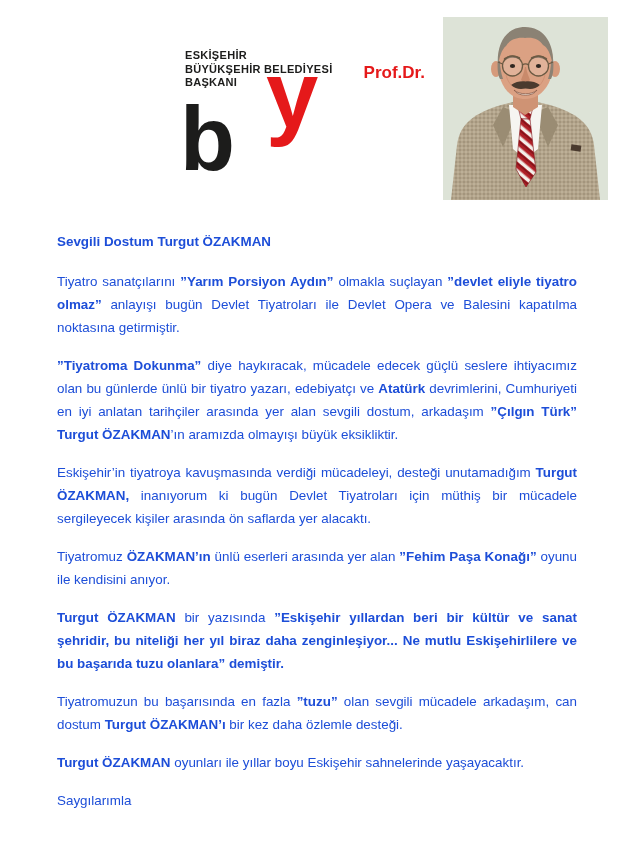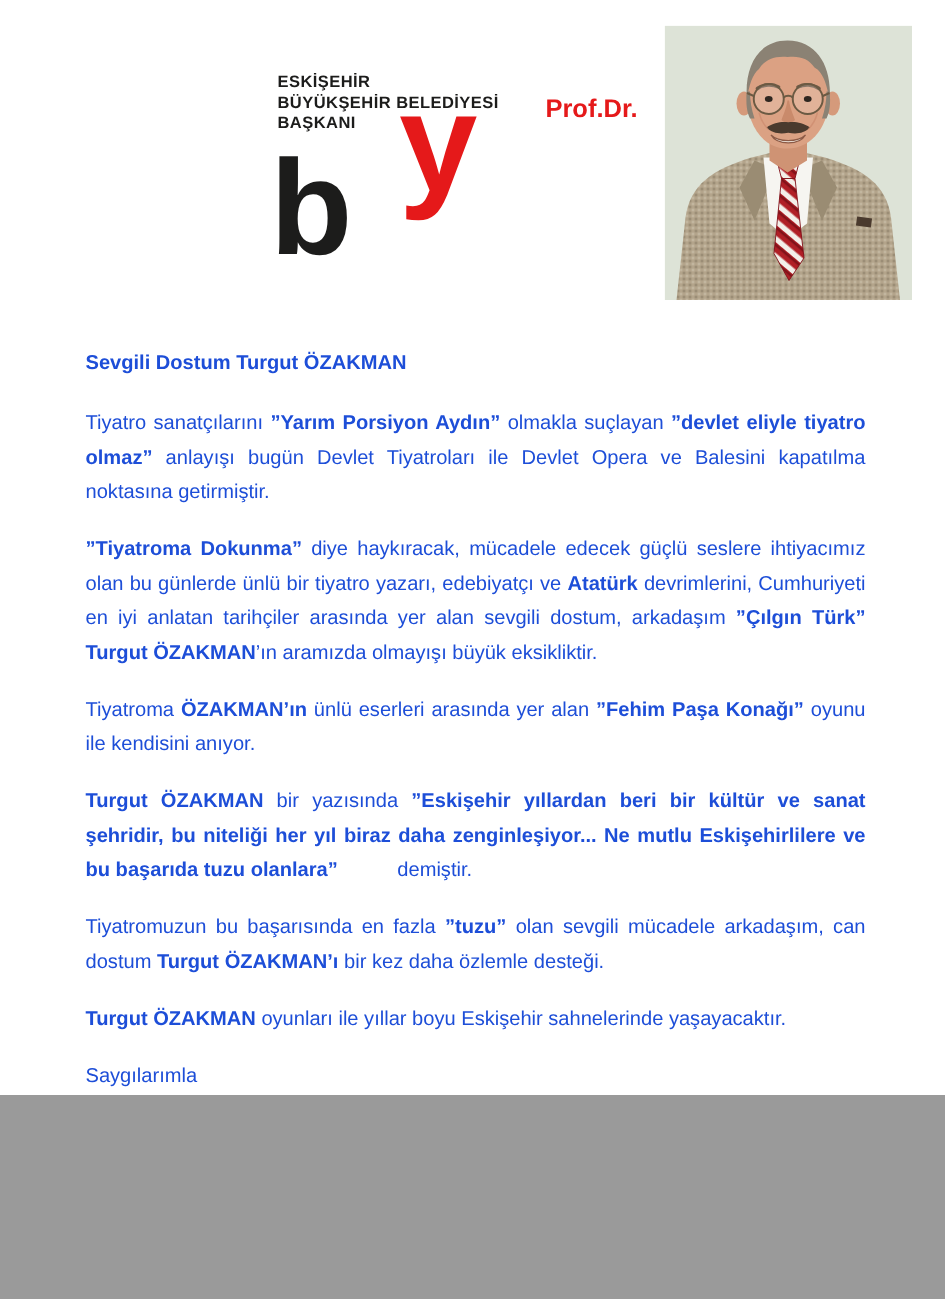--- a/index.html
+++ b/index.html
@@ -1,20 +1,20 @@
 <!DOCTYPE html>
 <html><head>
 <meta charset="utf-8">
 <style>
   * { margin:0; padding:0; box-sizing:border-box; }
   html,body { background:#9a9a9a; }
   body { display:flex; justify-content:center; }
   .page {
     position:relative;
-    width:630px; height:730px;
+    width:630px; height:866px;
     background:#ffffff;
     font-family:"Liberation Sans", sans-serif;
     color:#1c1c1b;
     overflow:hidden;
   }
 
   
   .masthead { position:absolute; inset:0; height:215px; }
   .office-title {
     position:absolute; left:185px; top:49px;
@@ -134,20 +134,21 @@
 
         <rect x="128" y="128" width="10" height="6" fill="#4a3a2e" transform="rotate(8 133 131)"></rect>
       </svg>
     </div>
   </header>
 
   <main class="letter-body">
     <p class="salutation">Sevgili Dostum Turgut ÖZAKMAN</p>
     <p><span>Tiyatro sanatçılarını </span><span style="font-weight: 700;">”Yarım Porsiyon Aydın”</span><span> olmakla suçlayan </span><span style="font-weight: 700;">”devlet eliyle tiyatro olmaz”</span><span> anlayışı bugün Devlet Tiyatroları ile Devlet Opera ve Balesini kapatılma noktasına getirmiştir.</span></p>
     <p><span style="font-weight: 700;">”Tiyatroma Dokunma”</span><span> diye haykıracak, mücadele edecek güçlü seslere ihtiyacımız olan bu günlerde ünlü bir tiyatro yazarı, edebiyatçı ve </span><span style="font-weight: 700;">Atatürk</span><span> devrimlerini, Cumhuriyeti en iyi anlatan tarihçiler arasında yer alan sevgili dostum, arkadaşım </span><span style="font-weight: 700;">”Çılgın Türk” Turgut ÖZAKMAN</span><span>’ın aramızda olmayışı büyük eksikliktir.</span></p>
-    <p><span>Tiyatroma </span><span style="font-weight: 700;">ÖZAKMAN’ın</span><span> ünlü eserleri arasında yer alan </span><span style="font-weight: 700;">”Fehim Paşa Konağı”</span><span> oyunu ile kendisini anıyor.</span></p>
-    <p><span style="font-weight: 700;">Turgut ÖZAKMAN</span><span> bir yazısında </span><span style="font-weight: 700;">”Eskişehir yıllardan beri bir kültür ve sanat şehridir, bu niteliği her yıl biraz daha zenginleşiyor... Ne mutlu Eskişehirlilere ve bu başarıda tuzu olanlara”</span><span style="font-weight: 400; margin-left: 36px;"> demiştir.</span></p>
+    <p><span>Eskişehir’in tiyatroya kavuşmasında verdiği mücadeleyi, desteği unutamadığım </span><span style="font-weight: 700;">Turgut ÖZAKMAN,</span><span> inanıyorum ki bugün Devlet Tiyatroları için müthiş bir mücadele sergileyecek kişiler arasında ön saflarda yer alacaktı.</span></p>
+    <p><span>Tiyatromuz </span><span style="font-weight: 700;">ÖZAKMAN’ın</span><span> ünlü eserleri arasında yer alan </span><span style="font-weight: 700;">”Fehim Paşa Konağı”</span><span> oyunu ile kendisini anıyor.</span></p>
+    <p><span style="font-weight: 700;">Turgut ÖZAKMAN</span><span> bir yazısında </span><span style="font-weight: 700;">”Eskişehir yıllardan beri bir kültür ve sanat şehridir, bu niteliği her yıl biraz daha zenginleşiyor... Ne mutlu Eskişehirlilere ve bu başarıda tuzu olanlara”</span><span style="font-weight: 700;"> demiştir.</span></p>
     <p><span>Tiyatromuzun bu başarısında en fazla </span><span style="font-weight: 700;">”tuzu”</span><span> olan sevgili mücadele arkadaşım, can dostum </span><span style="font-weight: 700;">Turgut ÖZAKMAN’ı</span><span> bir kez daha özlemle desteği.</span></p>
     <p><span style="font-weight: 700;">Turgut ÖZAKMAN</span><span> oyunları ile yıllar boyu Eskişehir sahnelerinde yaşayacaktır.</span></p>
     <p class="closing">Saygılarımla</p>
   </main>
 
 </div>
 
 </body></html>

